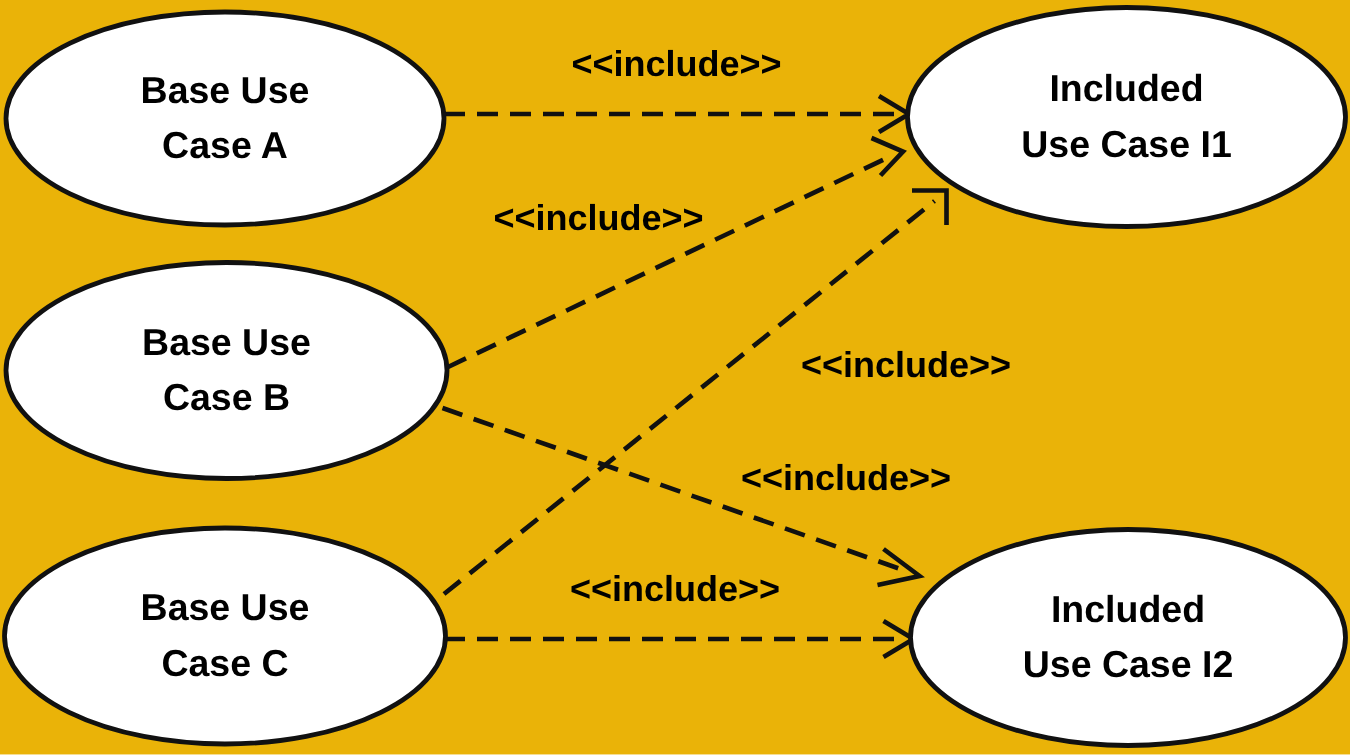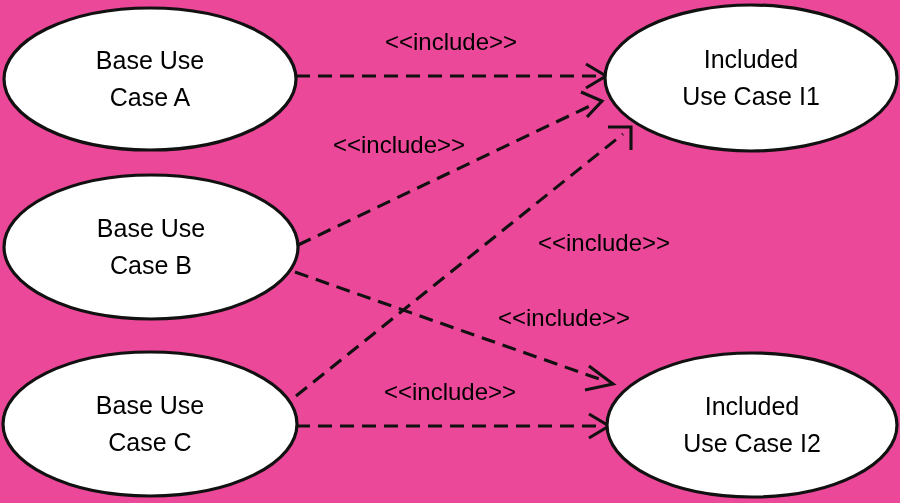--- a/index.html
+++ b/index.html
@@ -7,22 +7,23 @@
     padding: 0;
     background: #ffffff;
   }
   body {
     font-family: "Liberation Sans", sans-serif;
   }
   #diagram-root {
     position: relative;
     width: 900px;
     height: 503px;
-    background: #ec4899;
+    background: #eab308;
     overflow: hidden;
+    font-weight: bold;
   }
   #uml-svg {
     position: absolute;
     top: 0;
     left: 0;
     width: 900px;
     height: 503px;
     display: block;
   }
   .uc-ellipse {

